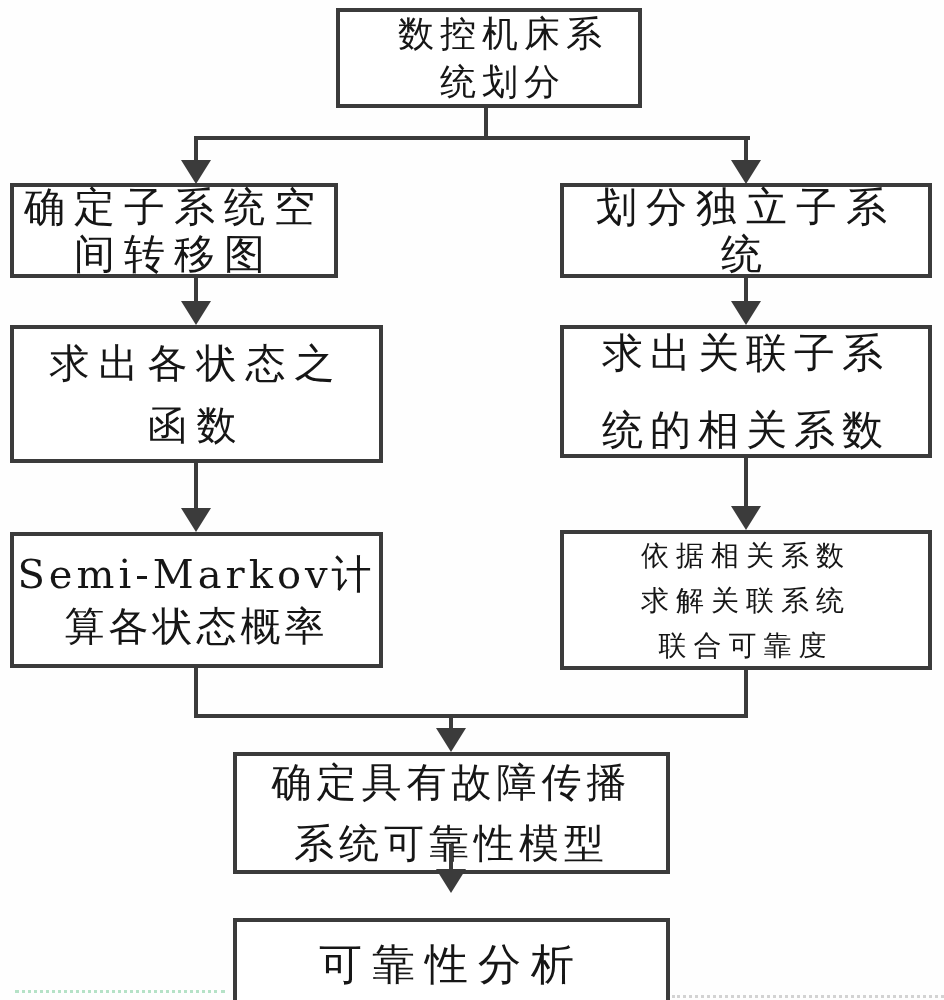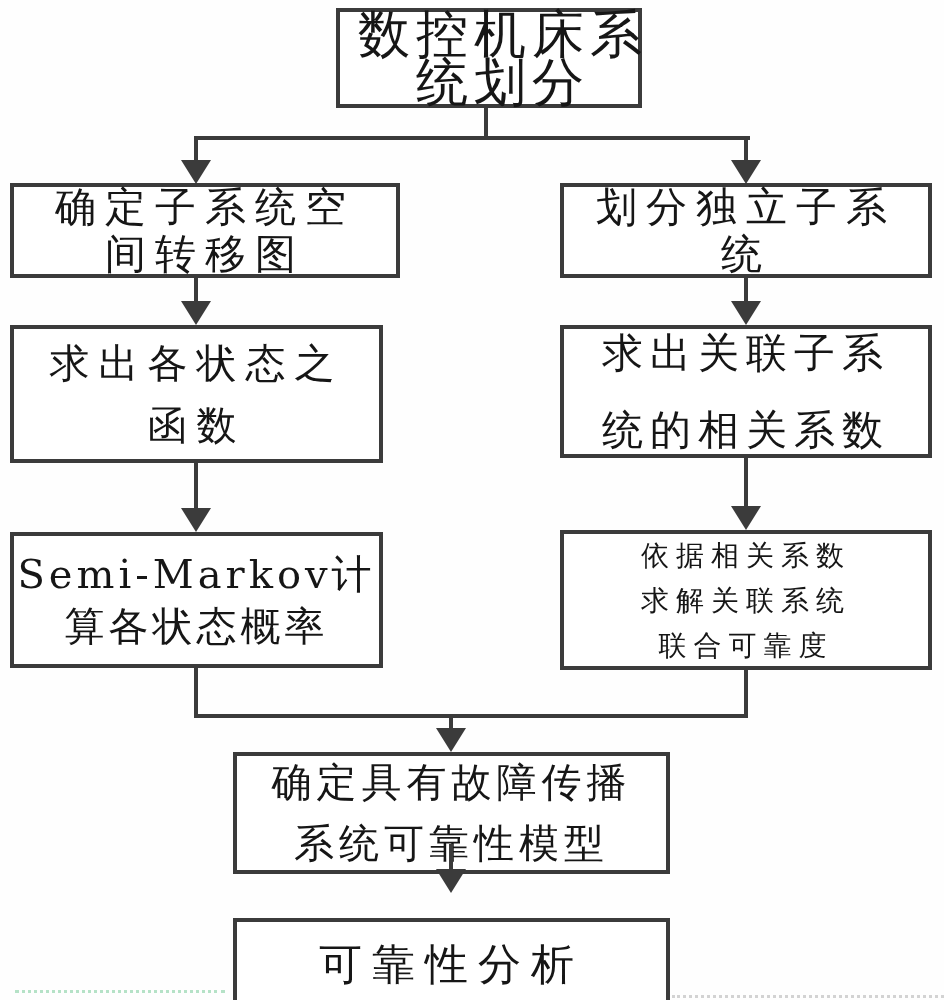--- a/index.html
+++ b/index.html
@@ -29,21 +29,21 @@
   .box .ln{white-space:nowrap;}
   .vl,.hl{position:absolute;background:#3b3b3b;}
   .arr{
     position:absolute;
     width:0;height:0;
     border-left:15px solid transparent;
     border-right:15px solid transparent;
     border-top:24px solid #3b3b3b;
   }
   
-  .n0{font-size:52px;line-height:48px;letter-spacing:6px;padding-left:28px;}
+  .n0{font-size:36px;line-height:48px;letter-spacing:6px;padding-left:28px;}
   .n1,.n2{font-size:41px;line-height:47px;letter-spacing:9px;}
   .n3{font-size:40px;line-height:45px;letter-spacing:9px;gap:17px;}
   .n4{font-size:41px;line-height:49px;letter-spacing:7px;}
   .n5{font-size:40px;line-height:52px;letter-spacing:4px;}
   .n6{font-size:28px;line-height:45px;letter-spacing:7px;}
   .n7{font-size:40px;line-height:45px;letter-spacing:5px;}
   .n8{font-size:43px;line-height:48px;letter-spacing:10px;}
   .dotted{position:absolute;height:0;}
   .dot-green{border-top:3px dotted #a4dcba;opacity:.8;}
   .dot-gray{border-top:3px dotted #cfcfcf;opacity:.9;}
@@ -51,21 +51,21 @@
 </head>
 <body>
 
 <div id="canvas">
 
   <div class="box n0" style="left:336px;top:8px;width:306px;height:100px;">
     <div class="ln">数控机床系</div>
     <div class="ln">统划分</div>
   </div>
 
-  <div class="box n1" style="left:10px;top:183px;width:390px;height:95px;">
+  <div class="box n1" style="left:10px;top:183px;width:328px;height:95px;">
     <div class="ln">确定子系统空</div>
     <div class="ln">间转移图</div>
   </div>
 
   <div class="box n2" style="left:560px;top:183px;width:372px;height:95px;">
     <div class="ln">划分独立子系</div>
     <div class="ln">统</div>
   </div>
 
   <div class="box n3" style="left:10px;top:325px;width:373px;height:138px;">

